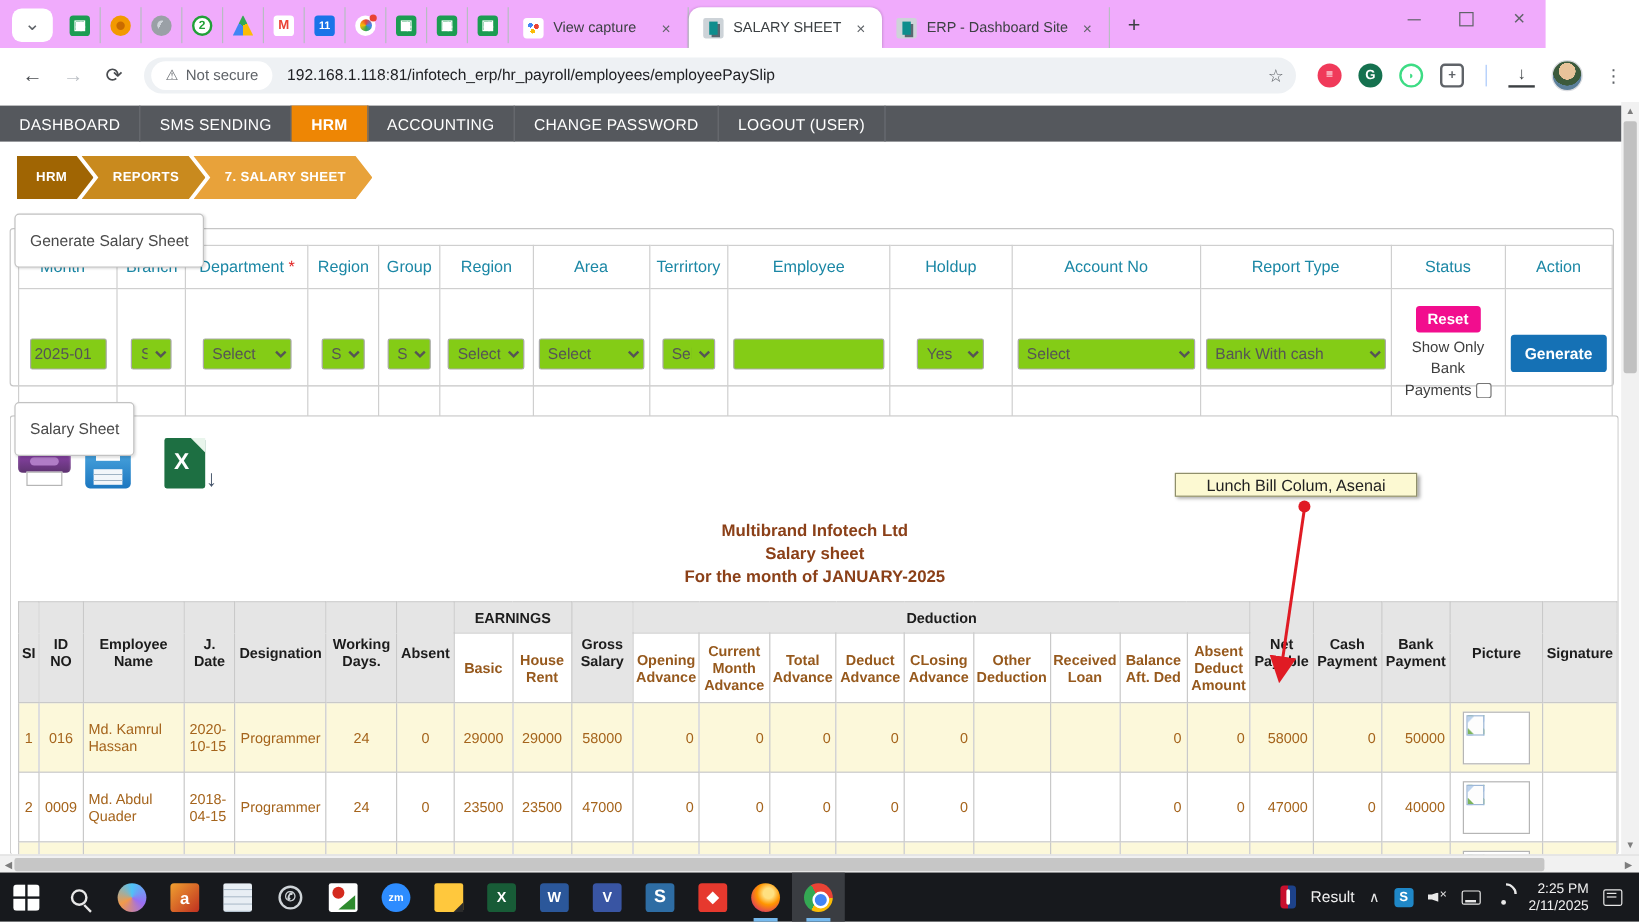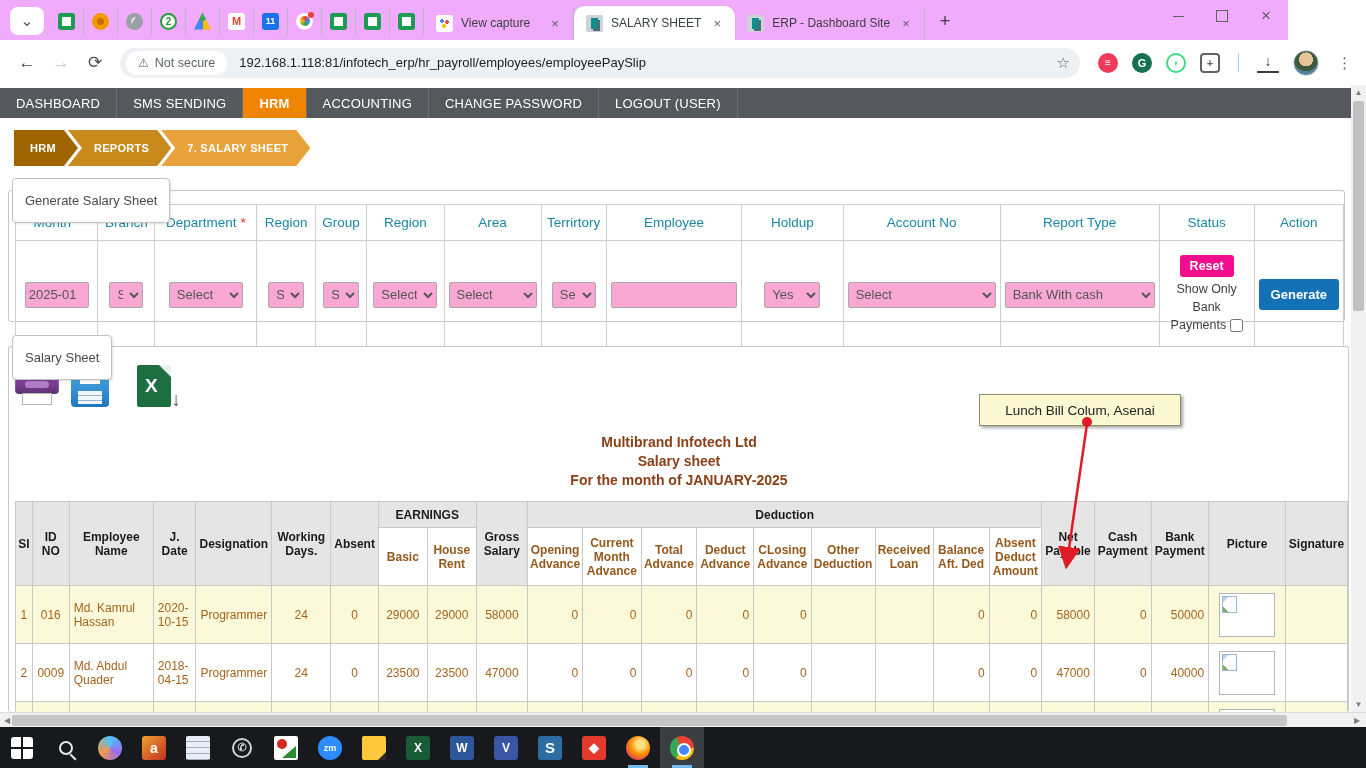--- a/index.html
+++ b/index.html
@@ -98,21 +98,21 @@
 
   .legendbox { position:absolute; background:#fff; border:1px solid #c2c2c2; border-radius:4px; padding:14px 12px; font-size:13px; color:#4a4a4a; box-shadow:1px 1px 2px rgba(0,0,0,.12); z-index:5; }
   .fieldset { position:absolute; border:1px solid #c6c6c6; border-radius:3px; background:#fff; }
 
   
   .ftable { border-collapse:collapse; margin:13px 0 0 6px; }
   .ftable th, .ftable td { border:1px solid #cfcfcf; }
   .ftable th { height:36px; color:#1b87a5; font-weight:normal; font-size:13.5px; padding:0 4px; white-space:nowrap; }
   .ftable td { height:76px; text-align:center; vertical-align:middle; padding:14px 4px; }
   .req { color:#e02020; }
-  .f-input, .f-select { height:26px; border:1px solid #a9a9a9; border-radius:2px; font-size:13px; color:#555; background:#f9a8d4; padding:0 3px; font-family:"Liberation Sans",sans-serif; }
+  .f-input, .f-select { height:26px; border:1px solid #a9a9a9; border-radius:2px; font-size:13px; color:#555; background:#84cc16; padding:0 3px; font-family:"Liberation Sans",sans-serif; }
   .reset-btn { display:inline-block; background:#f20d8e; color:#fff; font-size:12.5px; font-weight:bold; padding:4px 10px; border-radius:3px; margin-bottom:3px; }
   .chk-label { font-size:12.5px; color:#3e3e3e; line-height:1.45; }
   .chk-label input { vertical-align:middle; }
   .gen-btn { background:#1571b5; color:#fff; border:none; font-size:13px; font-weight:bold; padding:8px 12px; border-radius:3px; font-family:"Liberation Sans",sans-serif; }
 
   
   .icon-print { position:absolute; left:6px; top:20px; width:44px; height:42px; }
   .icon-print .paper { position:absolute; left:10px; top:0; width:24px; height:10px; background:#f4f4f4; border:1px solid #bbb; }
   .icon-print .bodyp { position:absolute; left:0; top:9px; width:44px; height:18px; border-radius:4px; background:linear-gradient(#8e44ad,#5e3370); box-shadow:inset 0 2px 2px rgba(255,255,255,.5); }
   .icon-print .bodyp::after { content:""; position:absolute; left:10px; top:5px; width:24px; height:7px; border-radius:4px; background:#b07cc6; }
@@ -532,21 +532,21 @@
             <td class="td-r"></td>
             <td class="td-r"></td>
             <td class="td-c">
               <div class="pic-box"></div>
             </td>
             <td class="td-c"></td>
           </tr>
         </tbody>
       </table>
 
-    <div class="tip" style="left:970px;top:47px;width:202px;height:32px;">Lunch Bill Colum, Asenai</div>
+    <div class="tip" style="left:970px;top:47px;width:202px;height:20px;">Lunch Bill Colum, Asenai</div>
     <svg class="arrow-svg" style="left:1032px;top:69px;" width="60" height="158">
       <defs>
         <marker id="ah" markerWidth="9" markerHeight="9" refX="6" refY="4.5" orient="auto">
           <polygon points="0 0, 9 4.5, 0 9" fill="#e01b24"></polygon>
         </marker>
       </defs>
       <circle cx="46" cy="6" r="5" fill="#e01b24"></circle>
       <line x1="46" y1="8" x2="26" y2="146" stroke="#e01b24" stroke-width="2.5" marker-end="url(#ah)"></line>
     </svg>
   </div>
@@ -607,13 +607,27 @@
       <div class="tb-icon">
         <span class="ti ti-share"></span>
       </div>
       <div class="tb-icon openapp">
         <span class="ti ti-firefox"></span>
       </div>
       <div class="tb-icon openapp activeapp">
         <span class="ti ti-chrome"></span>
       </div>
     </div>
+  <div class="tray">
+    <div class="nba"></div>
+    <div class="result-label">Result</div>
+    <div class="tray-glyph">∧</div>
+    <div class="tray-skype"></div>
+    <div class="spk"></div>
+    <div class="kbd-ico"></div>
+    <div class="wifi"></div>
+    <div class="clock">
+      <div>2:25 PM</div>
+      <div>2/11/2025</div>
+    </div>
+    <div class="action-center"></div>
+  </div>
 </div>
 
 </body></html>

